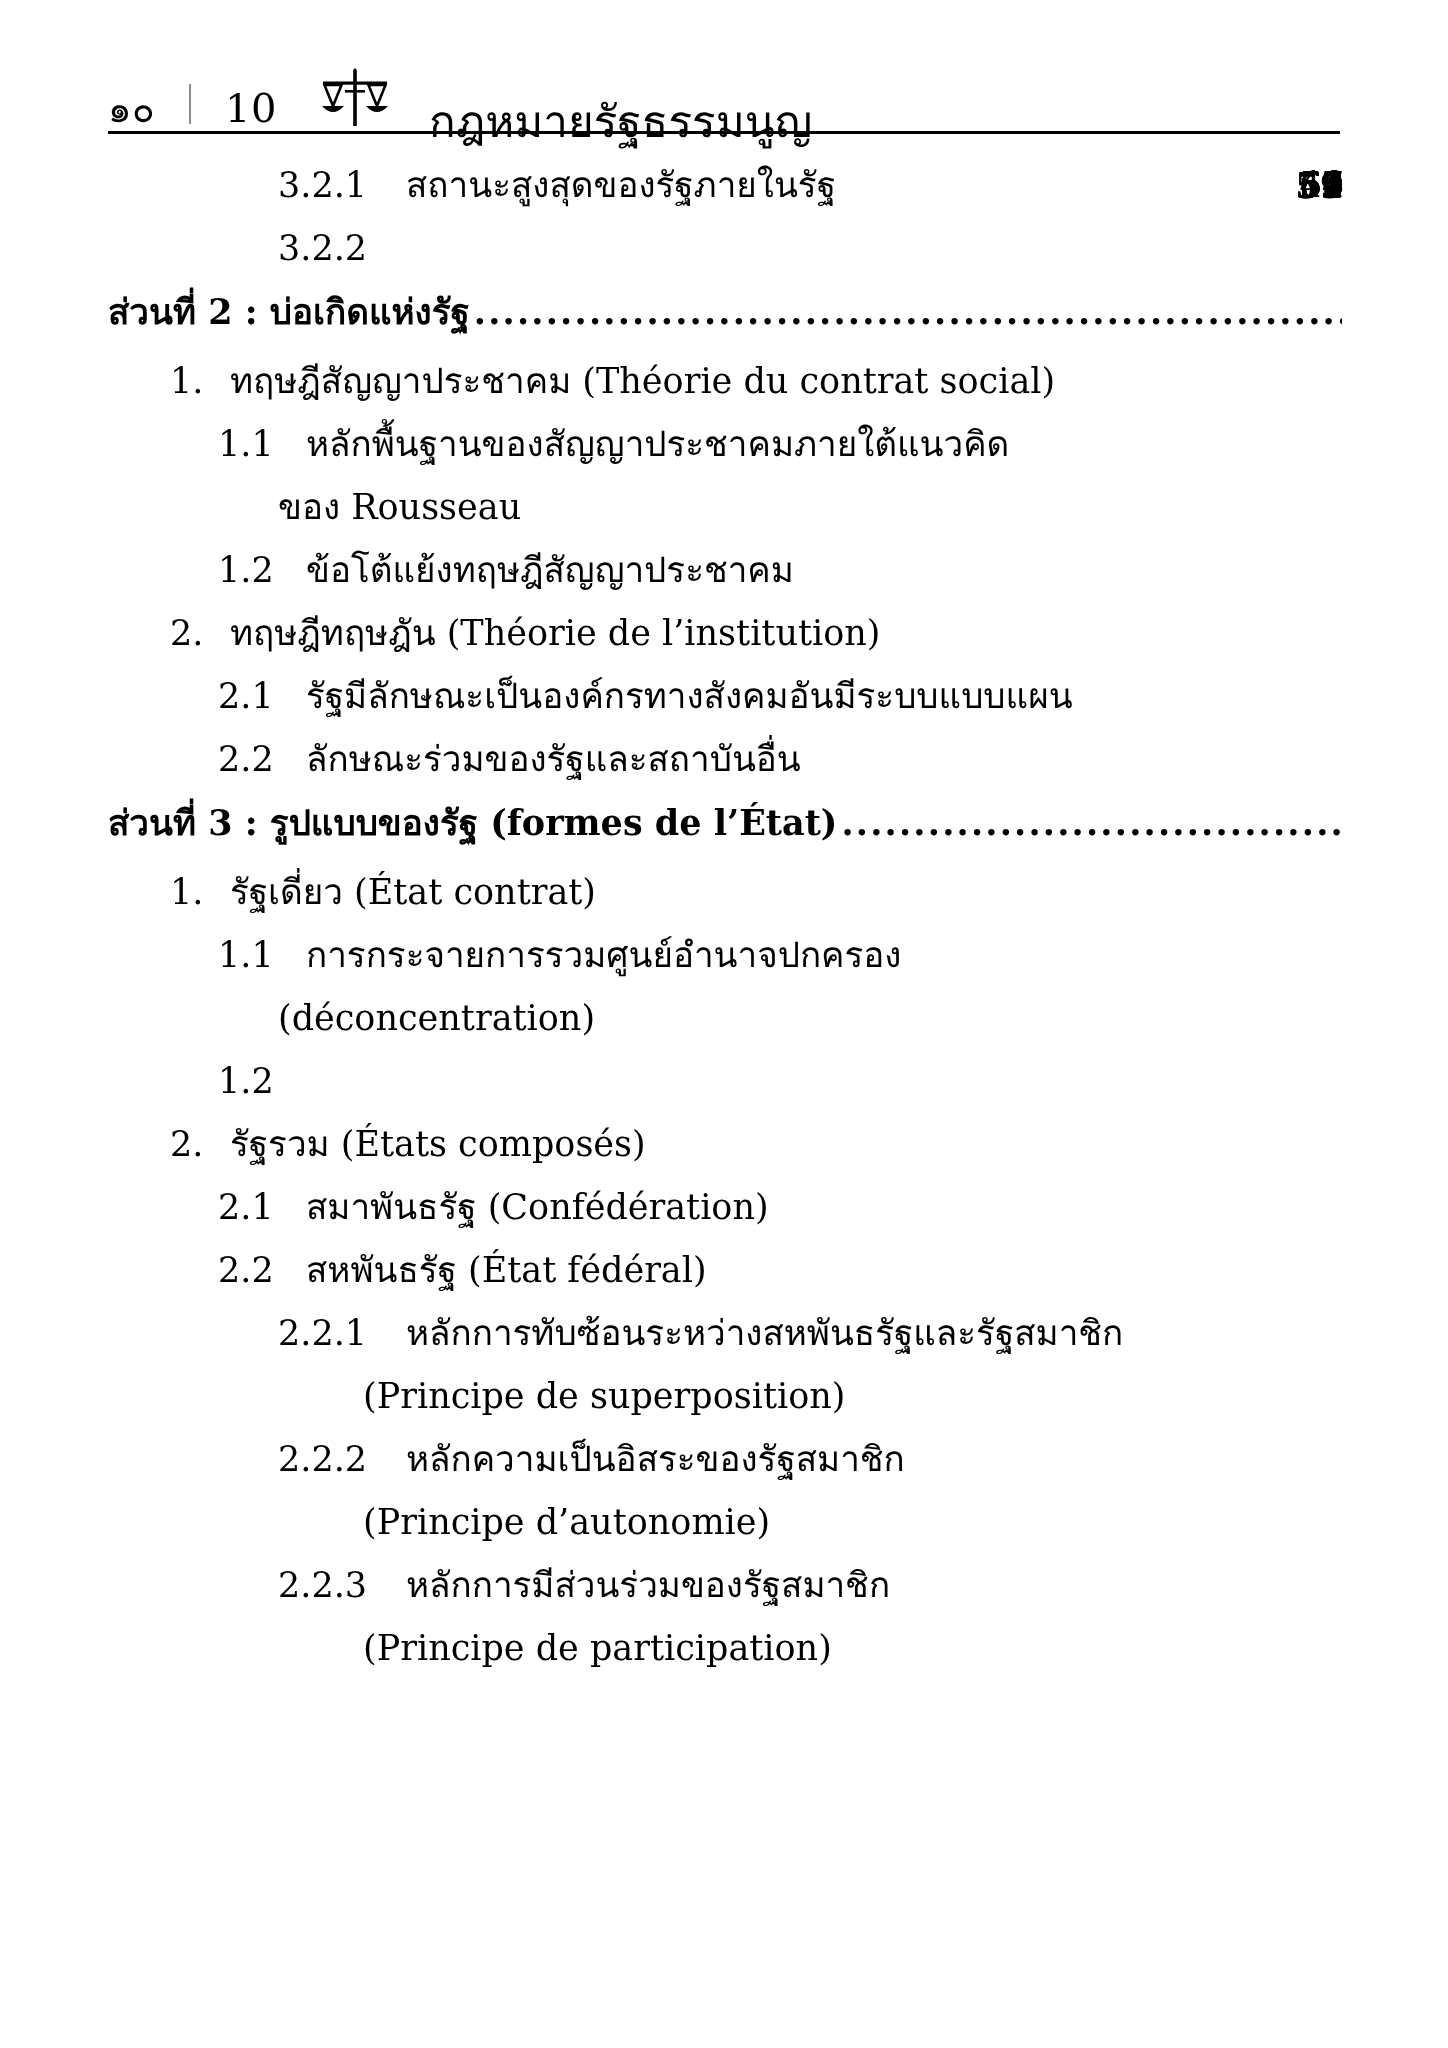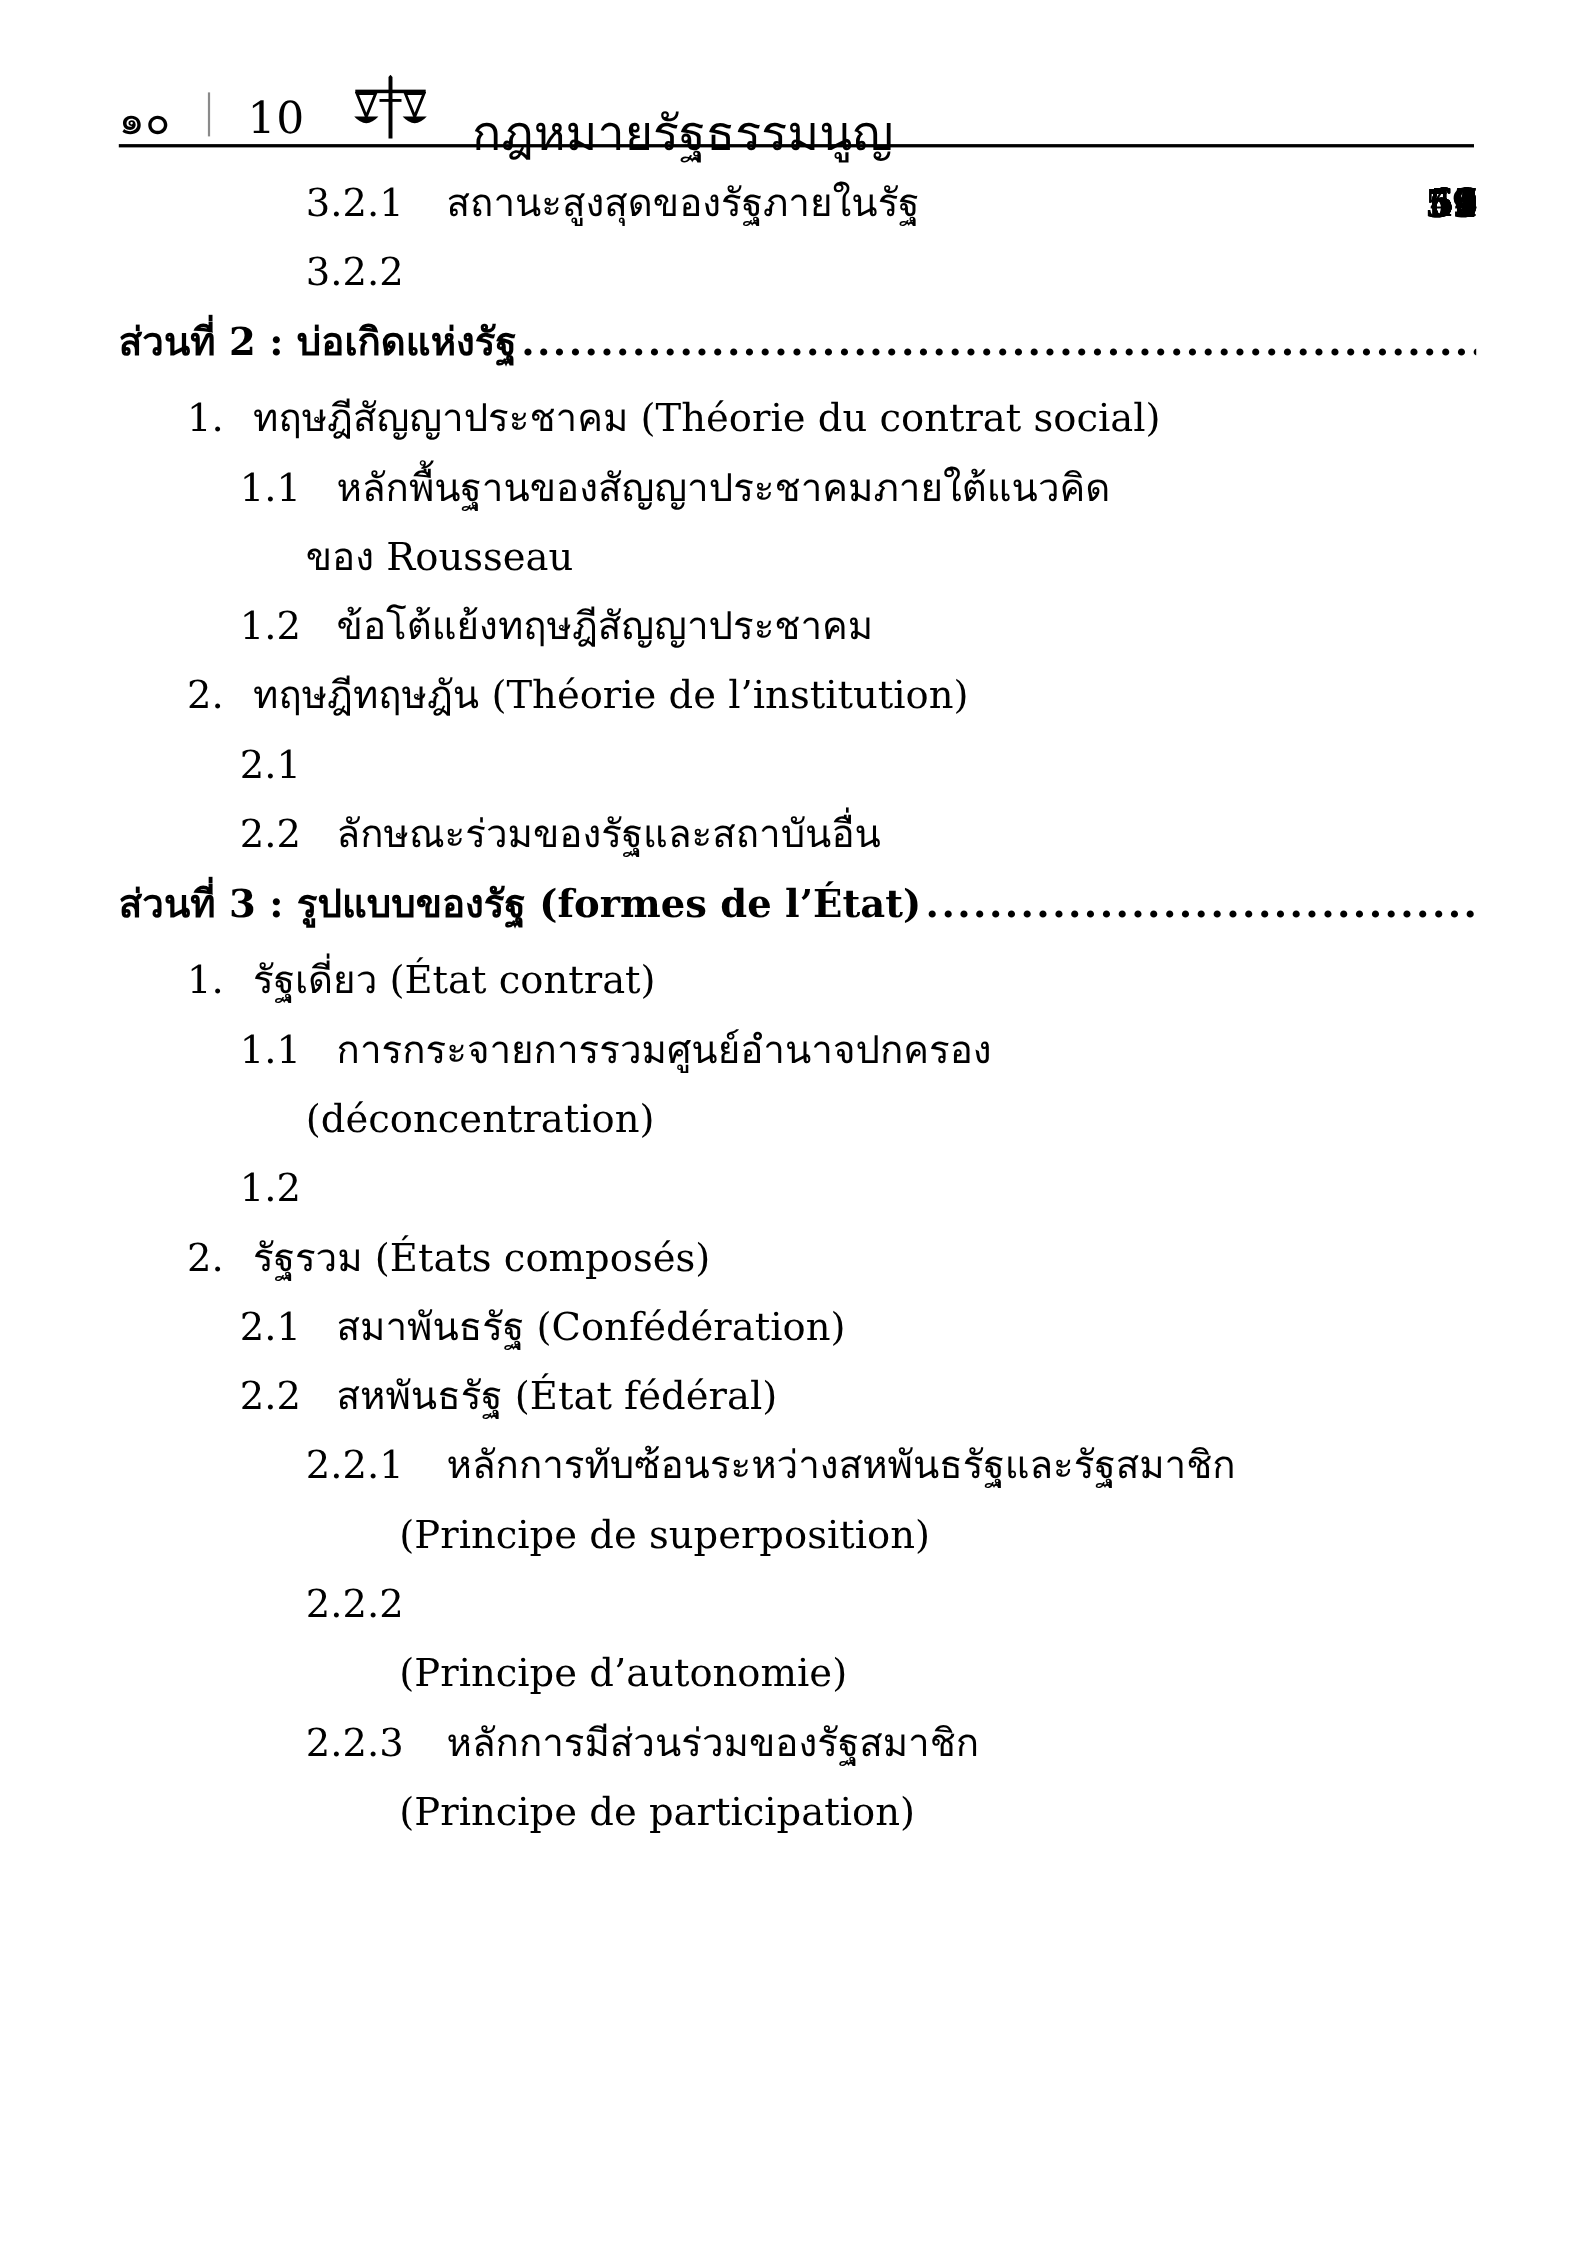--- a/index.html
+++ b/index.html
@@ -220,20 +220,21 @@
         <span class="page">54</span>
       </div>
       <div class="toc-row lvl-1">
         <span class="num gap-num">2.</span>
         <span class="title thai">ทฤษฎีทฤษฎัน (Théorie de l’institution)</span>
         <span class="filler"></span>
         <span class="page">55</span>
       </div>
       <div class="toc-row lvl-2">
         <span class="num gap-num">2.1</span>
+        <span class="title thai">รัฐมีลักษณะเป็นองค์กรทางสังคมอันมีระบบแบบแผน</span>
         <span class="filler"></span>
         <span class="page">56</span>
       </div>
       <div class="toc-row lvl-2">
         <span class="num gap-num">2.2</span>
         <span class="title thai">ลักษณะร่วมของรัฐและสถาบันอื่น</span>
         <span class="filler"></span>
         <span class="page">56</span>
       </div>
       <div class="toc-row lvl-part part">
@@ -287,20 +288,21 @@
         <span class="filler"></span>
         <span class="page"></span>
       </div>
       <div class="toc-row lvl-cont-3">
         <span class="title thai">(Principe de superposition)</span>
         <span class="filler"></span>
         <span class="page">66</span>
       </div>
       <div class="toc-row lvl-3">
         <span class="num gap-num">2.2.2</span>
+        <span class="title thai">หลักความเป็นอิสระของรัฐสมาชิก</span>
         <span class="filler"></span>
         <span class="page"></span>
       </div>
       <div class="toc-row lvl-cont-3">
         <span class="title thai">(Principe d’autonomie)</span>
         <span class="filler"></span>
         <span class="page">67</span>
       </div>
       <div class="toc-row lvl-3">
         <span class="num gap-num">2.2.3</span>

